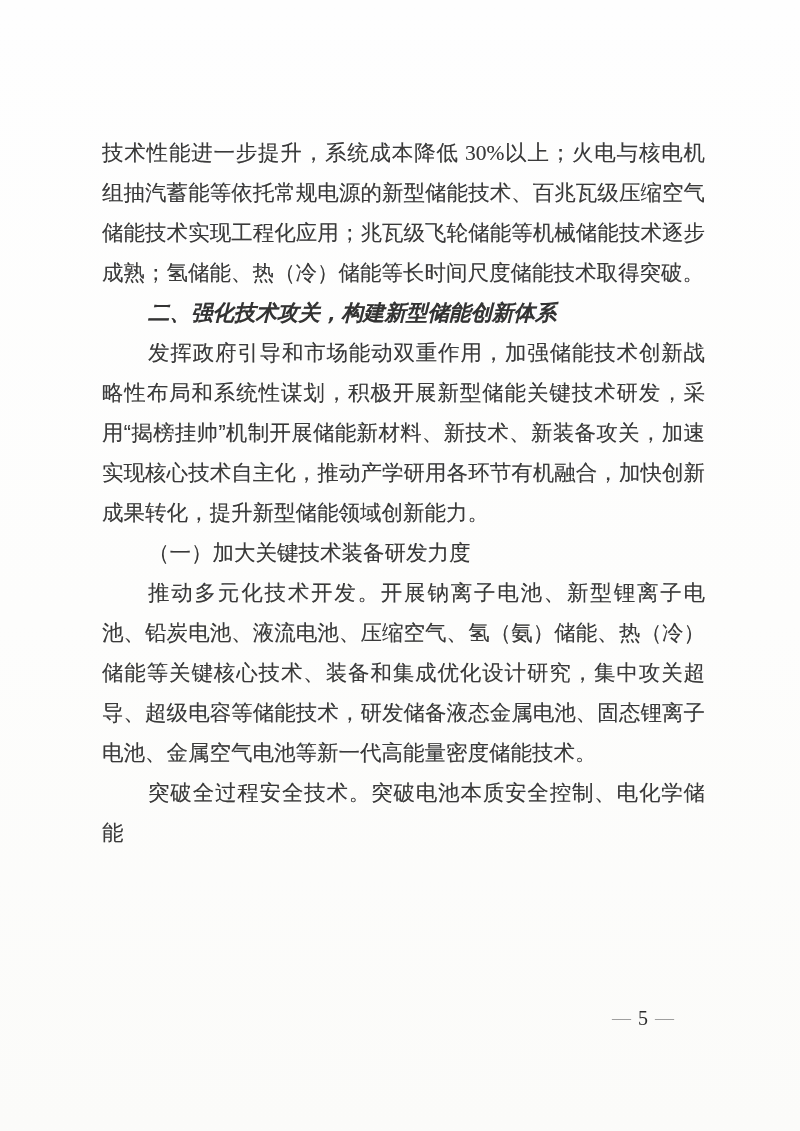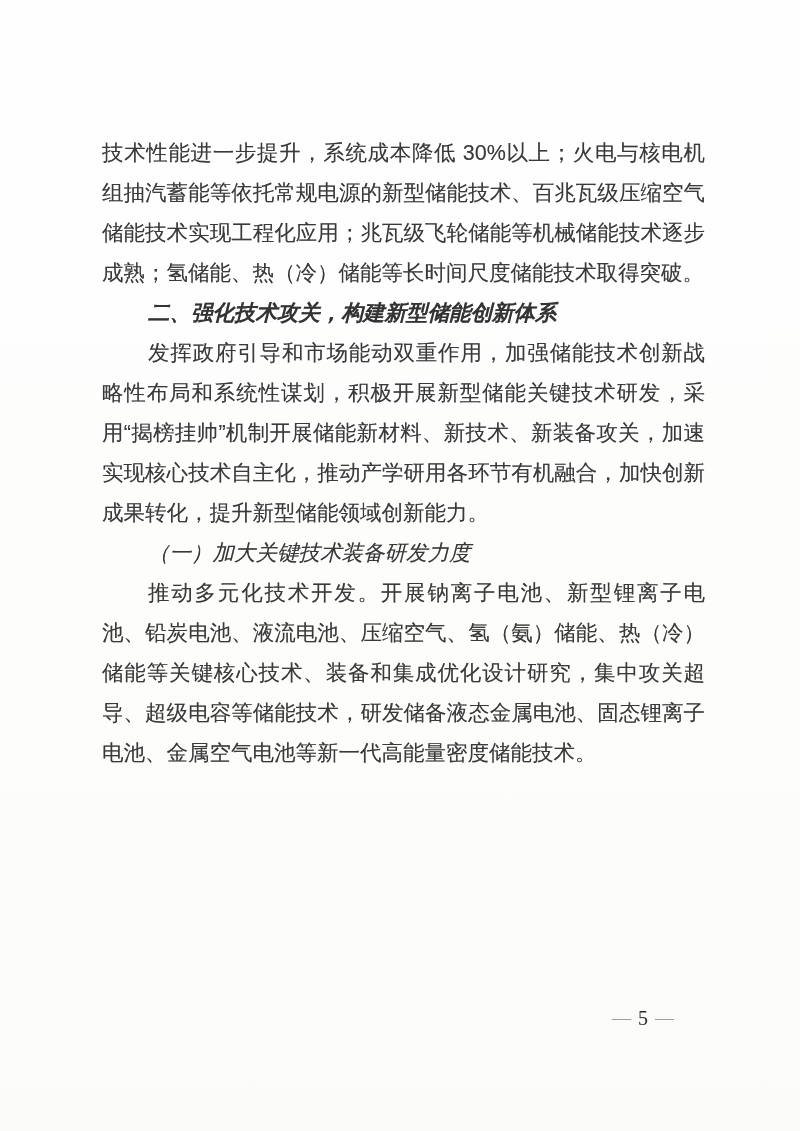--- a/index.html
+++ b/index.html
@@ -31,29 +31,29 @@
     text-justify: inter-character;
     text-shadow: 0 0 0.6px rgba(70,70,70,0.45);
   }
   .para {
     margin: 0;
     padding: 0;
     text-indent: 46px;
   }
   .para.no-indent {
     text-indent: 0;
+    font-family: Liberation Serif, serif;
   }
   .para.heading {
     font-weight: 600;
     color: #333333;
     font-style: italic;
   }
   .para.subheading {
     color: #383838;
-    font-style: italic;
   }
   .pagenum {
     position: absolute;
     left: 612px;
     top: 1003px;
     width: 90px;
     height: 30px;
     display: flex;
     align-items: center;
     gap: 7px;
@@ -73,20 +73,21 @@
 <body>
 
 <div class="page">
 
   <div class="text-block">
     <p class="para no-indent">技术性能进一步提升，系统成本降低 30%以上；火电与核电机组抽汽蓄能等依托常规电源的新型储能技术、百兆瓦级压缩空气储能技术实现工程化应用；兆瓦级飞轮储能等机械储能技术逐步成熟；氢储能、热（冷）储能等长时间尺度储能技术取得突破。</p>
     <p class="para heading">二、强化技术攻关，构建新型储能创新体系</p>
     <p class="para">发挥政府引导和市场能动双重作用，加强储能技术创新战略性布局和系统性谋划，积极开展新型储能关键技术研发，采用“揭榜挂帅”机制开展储能新材料、新技术、新装备攻关，加速实现核心技术自主化，推动产学研用各环节有机融合，加快创新成果转化，提升新型储能领域创新能力。</p>
     <p class="para subheading">（一）加大关键技术装备研发力度</p>
     <p class="para">推动多元化技术开发。开展钠离子电池、新型锂离子电池、铅炭电池、液流电池、压缩空气、氢（氨）储能、热（冷）储能等关键核心技术、装备和集成优化设计研究，集中攻关超导、超级电容等储能技术，研发储备液态金属电池、固态锂离子电池、金属空气电池等新一代高能量密度储能技术。</p>
+    <p class="para">突破全过程安全技术。突破电池本质安全控制、电化学储能</p>
   </div>
 
   <div class="pagenum">
     <span class="dash">—</span>
     <span class="num">5</span>
     <span class="dash">—</span>
   </div>
 
 </div>
 

